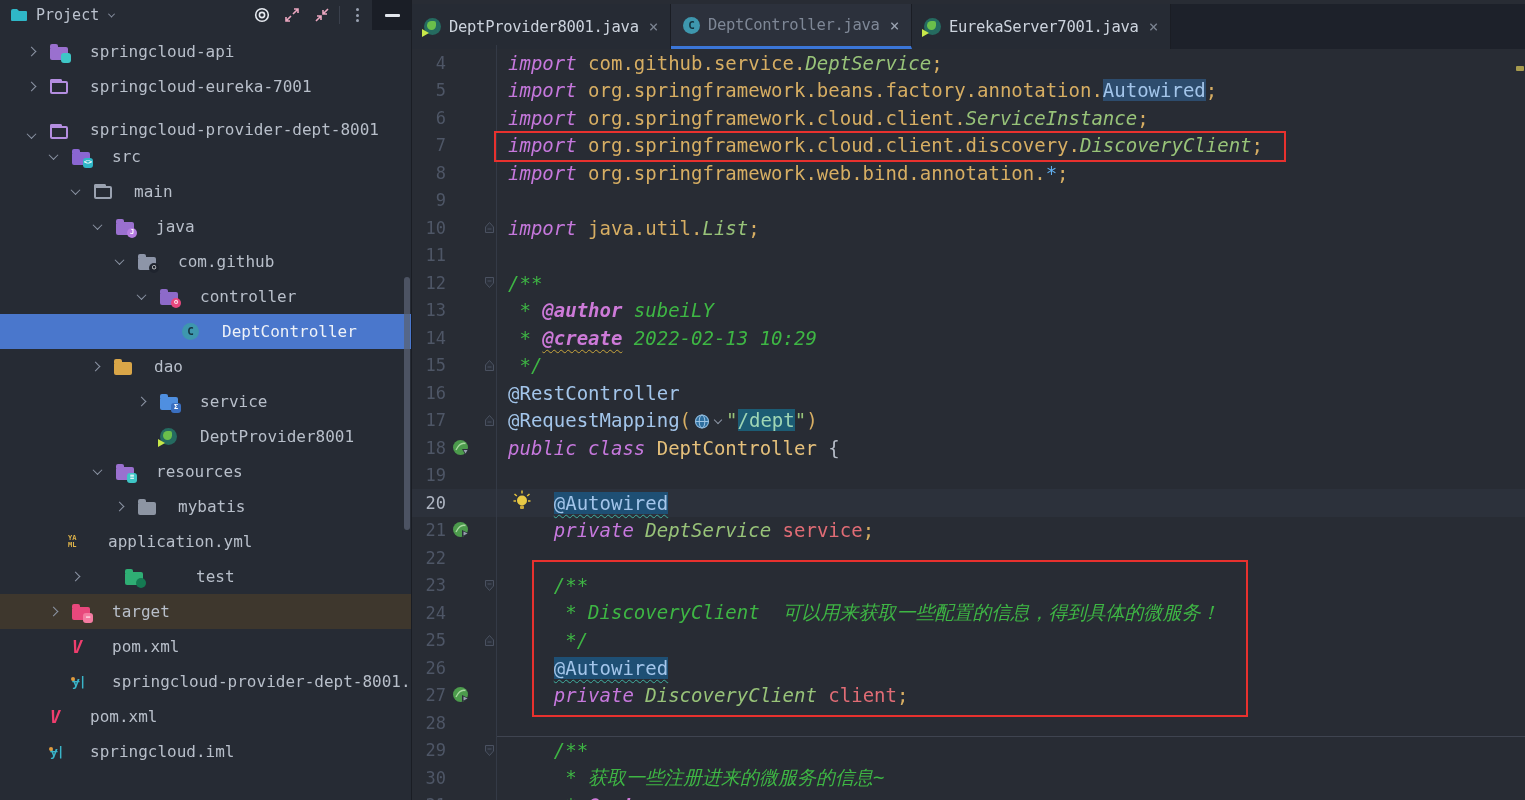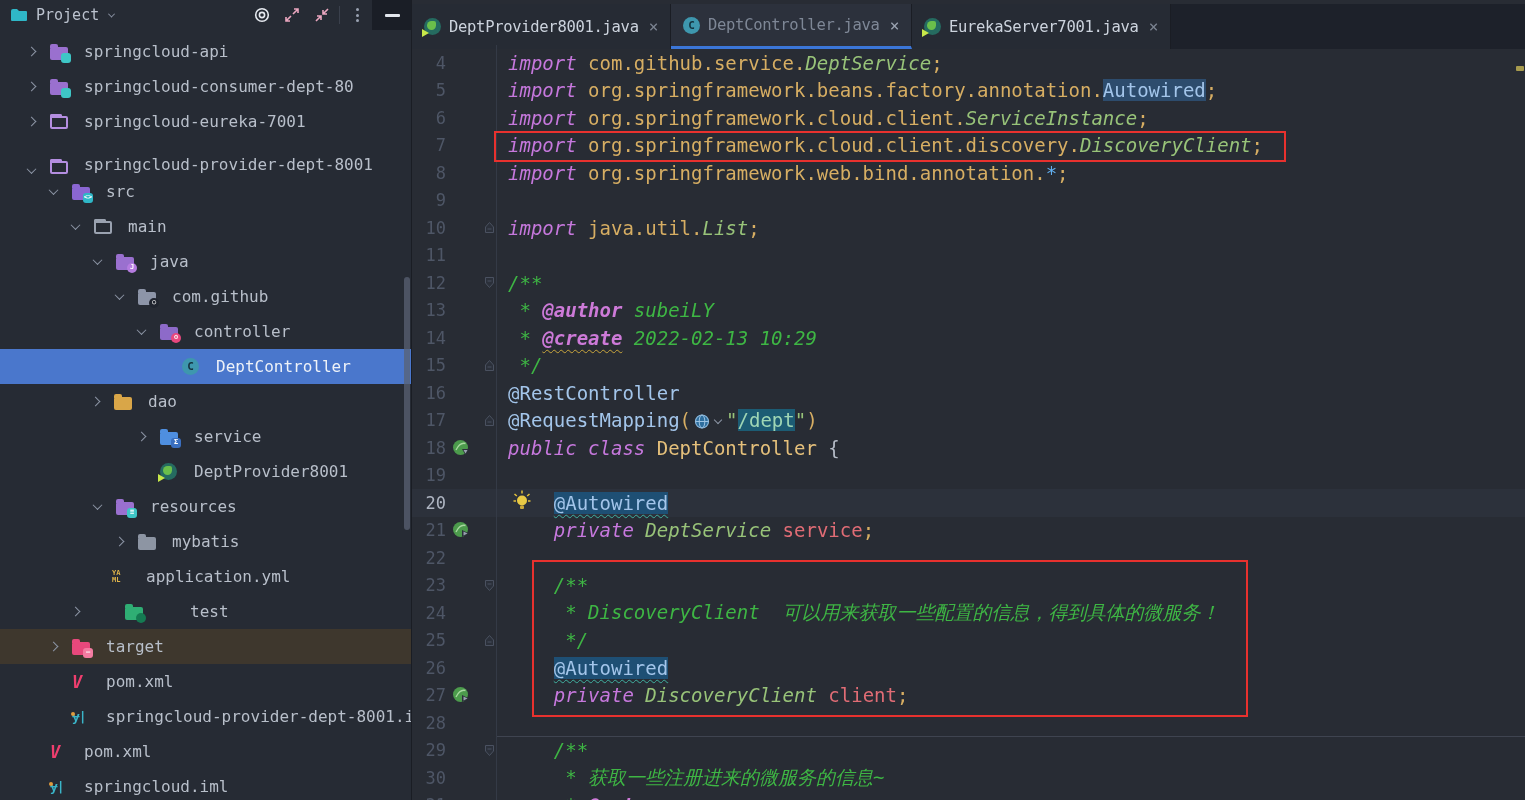--- a/index.html
+++ b/index.html
@@ -22,21 +22,21 @@
   .chev.e { transform:rotate(45deg) translate(-1px,-1px); }
   .chev.c { transform:rotate(-45deg); }
   .chev.small { width:5px; height:5px; }
 
   #tree { position:absolute; left:0; top:34px; width:412px; }
   .trow { height:35px; display:flex; align-items:center; color:#b8bfca; font-size:16px; white-space:nowrap; }
   .trow.sel { background:#4a77cc; color:#eef2f8; }
   .trow.excl { background:#3e372d; }
   .tchev { width:22px; display:flex; justify-content:flex-start; align-items:center; flex:none; }
   .ticon { width:26px; display:flex; align-items:center; flex:none; }
-  .tlabel { margin-left:8px; }
+  .tlabel { margin-left:14px; }
 
   
   .fld { position:relative; width:18px; height:13px; border-radius:2px; margin-top:3px; }
   .fld::before { content:""; position:absolute; left:0; top:-3px; width:8px; height:4px; border-radius:2px 2px 0 0; background:inherit; }
   .fld.outline { background:transparent !important; border:2px solid; margin-top:2px; }
   .fld.outline::before { background:transparent; border:2px solid; border-bottom:none; height:2px; top:-4px; left:-2px; }
   .badge { position:absolute; right:-3px; bottom:-3px; width:10px; height:10px; border-radius:3px;
            display:flex; align-items:center; justify-content:center; font-size:7px; font-weight:bold; color:#fff; line-height:1; }
   .badge.round { border-radius:50%; }
   .circ-class { width:17px; height:17px; border-radius:50%; background:#3e97ae; color:#14333f;
@@ -153,31 +153,20 @@
               <span class="badge" style="background: rgb(62, 198, 198);"></span>
             </span>
           </span>
           <span class="tlabel">springcloud-api</span>
         </div>
         <div class="trow" style="padding-left: 28px;">
           <span class="tchev">
             <span class="chev c"></span>
           </span>
           <span class="ticon">
-            <span class="fld" style="background: rgb(154, 112, 207);">
-              <span class="badge" style="background: rgb(62, 198, 198);"></span>
-            </span>
-          </span>
-          <span class="tlabel">springcloud-consumer-dept-80</span>
-        </div>
-        <div class="trow" style="padding-left: 28px;">
-          <span class="tchev">
-            <span class="chev c"></span>
-          </span>
-          <span class="ticon">
             <span class="fld outline" style="border-color: rgb(180, 142, 224); color: rgb(180, 142, 224);"></span>
           </span>
           <span class="tlabel">springcloud-eureka-7001</span>
         </div>
         <div class="trow" style="padding-left: 28px; align-items: flex-end;">
           <span class="tchev">
             <span class="chev e"></span>
           </span>
           <span class="ticon">
             <span class="fld outline" style="border-color: rgb(180, 142, 224); color: rgb(180, 142, 224);"></span>
@@ -284,21 +273,21 @@
         </div>
         <div class="trow" style="padding-left: 116px;">
           <span class="tchev">
             <span class="chev c"></span>
           </span>
           <span class="ticon">
             <span class="fld" style="background: rgb(141, 149, 163);"></span>
           </span>
           <span class="tlabel">mybatis</span>
         </div>
-        <div class="trow" style="padding-left: 112px;">
+        <div class="trow" style="padding-left: 68px;">
           <span class="tchev" style="width: 0px;"></span>
           <span class="ticon">
             <span class="yml-icon">YA<br>ML</span>
           </span>
           <span class="tlabel">application.yml</span>
         </div>
         <div class="trow" style="padding-left: 72px; gap: 31px;">
           <span class="tchev">
             <span class="chev c"></span>
           </span>

